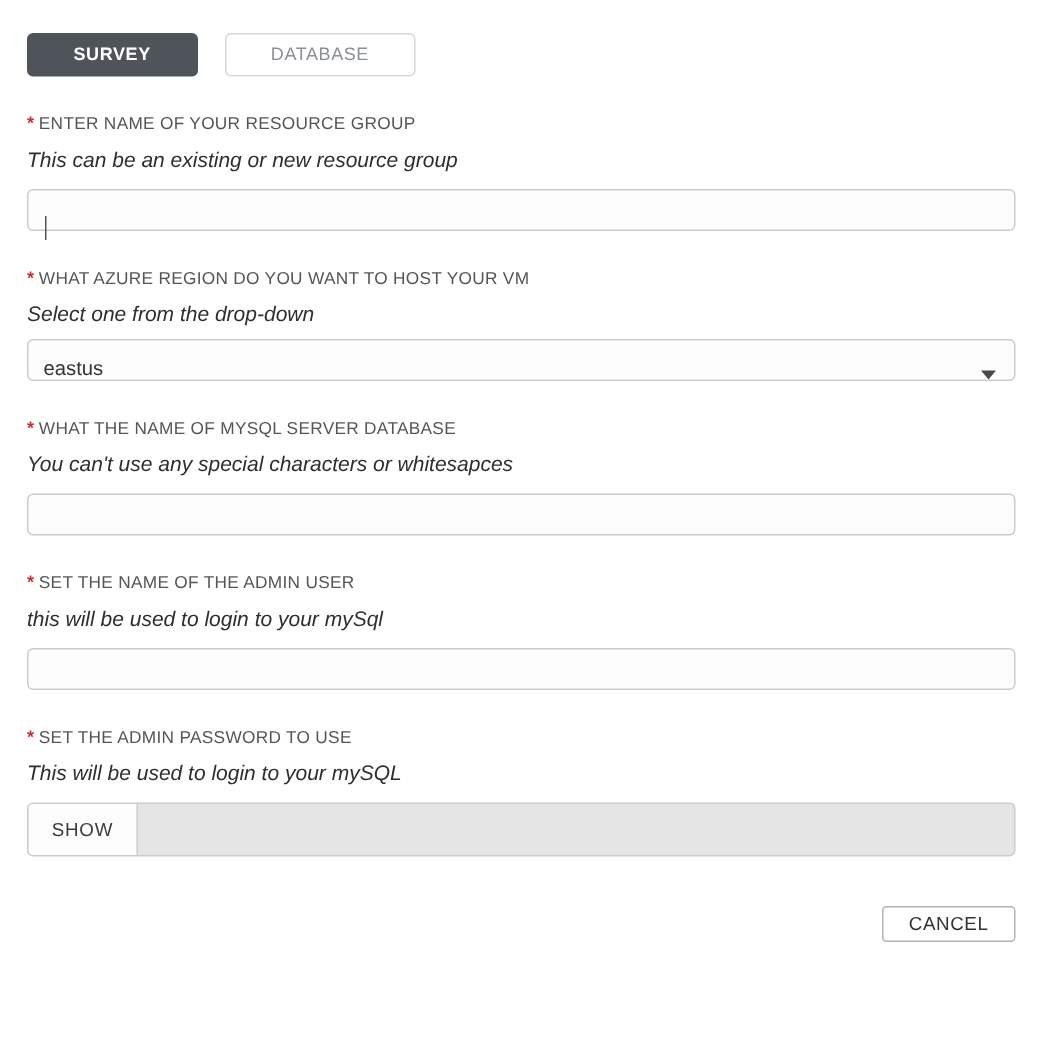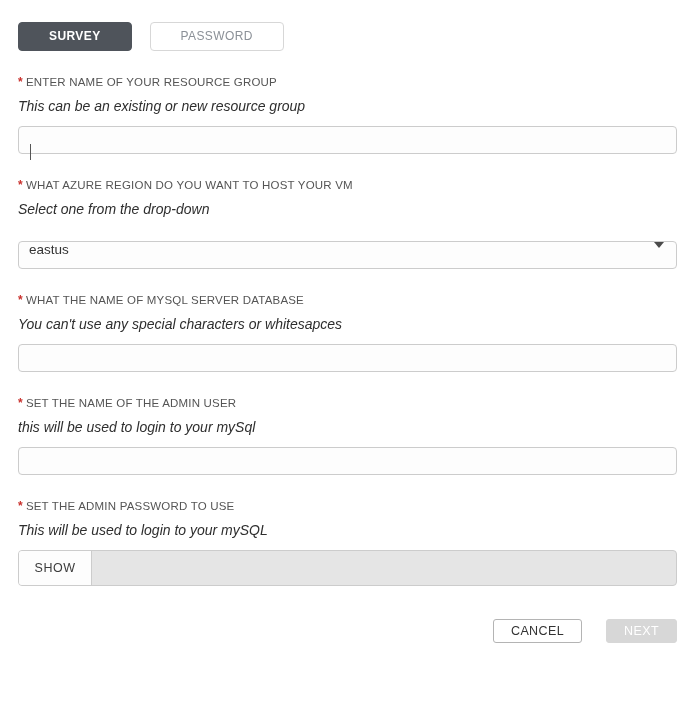--- a/index.html
+++ b/index.html
@@ -29,22 +29,22 @@
   .field-help { margin-top: 9px; font-style: italic; font-size: 14px; color: #2e2e2e; }
   .text-input { display: block; margin-top: 12px; width: 100%; height: 28px; border: 1px solid #cccccc;
     border-radius: 4px; background: #fdfdfd; padding: 0 10px; font-size: 13px; color: #333;
     font-family: "Liberation Sans", sans-serif; outline: none; }
   .input-wrap { position: relative; }
   .caret-bar { position: absolute; left: 12px; top: 18px; width: 1px; height: 16px; background: #555;
     animation: blink 1s step-end infinite; }
   @keyframes blink { 50% { opacity: 0; } }
 
   
-  .select-box { margin-top: 24px; height: 28px; border: 1px solid #cccccc; border-radius: 4px;
-    background: #fdfdfd; display: flex; align-items: flex-start; justify-content: space-between;
+  .select-box { margin-top: 9px; height: 28px; border: 1px solid #cccccc; border-radius: 4px;
+    background: #fdfdfd; display: flex; align-items: flex-end; justify-content: space-between;
     padding: 0 12px 0 10px; cursor: pointer; }
   .select-value { font-size: 13.5px; color: #333; }
   .chevron { width: 0; height: 0; border-left: 5px solid transparent; border-right: 5px solid transparent;
     border-top: 6px solid #4a4a4a; }
 
   
   .pw-group { margin-top: 12px; display: flex; height: 36px; border: 1px solid #cccccc;
     border-radius: 4px; background: #e5e5e5; overflow: hidden; }
   .show-btn { width: 73px; border-right: 1px solid #cccccc; display: flex; align-items: center;
     justify-content: center; font-size: 12.5px; color: #3c3c3c; letter-spacing: .5px;
@@ -60,21 +60,21 @@
   .btn-next { background: #d7d7d7; border: 1px solid #d7d7d7; color: #ffffff; cursor: default; }
 </style>
 </head>
 <body>
 
 <div class="dialog">
 
 
   <div class="tabs">
     <div class="tab active">SURVEY</div>
-    <div class="tab inactive">PASSWORD</div>
+    <div class="tab inactive">DATABASE</div>
   </div>
 
   <div class="field">
     <div class="field-label">
       <span class="req">*</span><span>ENTER NAME OF YOUR RESOURCE GROUP</span>
     </div>
     <div class="field-help">This can be an existing or new resource group</div>
     <div class="input-wrap">
       <input class="text-input" type="text" value="" style="">
       <div class="caret-bar"></div>
@@ -114,16 +114,15 @@
     </div>
     <div class="field-help">This will be used to login to your mySQL</div>
     <div class="pw-group">
       <div class="show-btn">SHOW</div>
       <input class="pw-input" type="password" value="" style="">
     </div>
   </div>
 
   <div class="footer">
     <button class="btn btn-cancel">CANCEL</button>
-    <button class="btn btn-next" disabled="">NEXT</button>
   </div>
 
 </div>
 
 </body></html>

